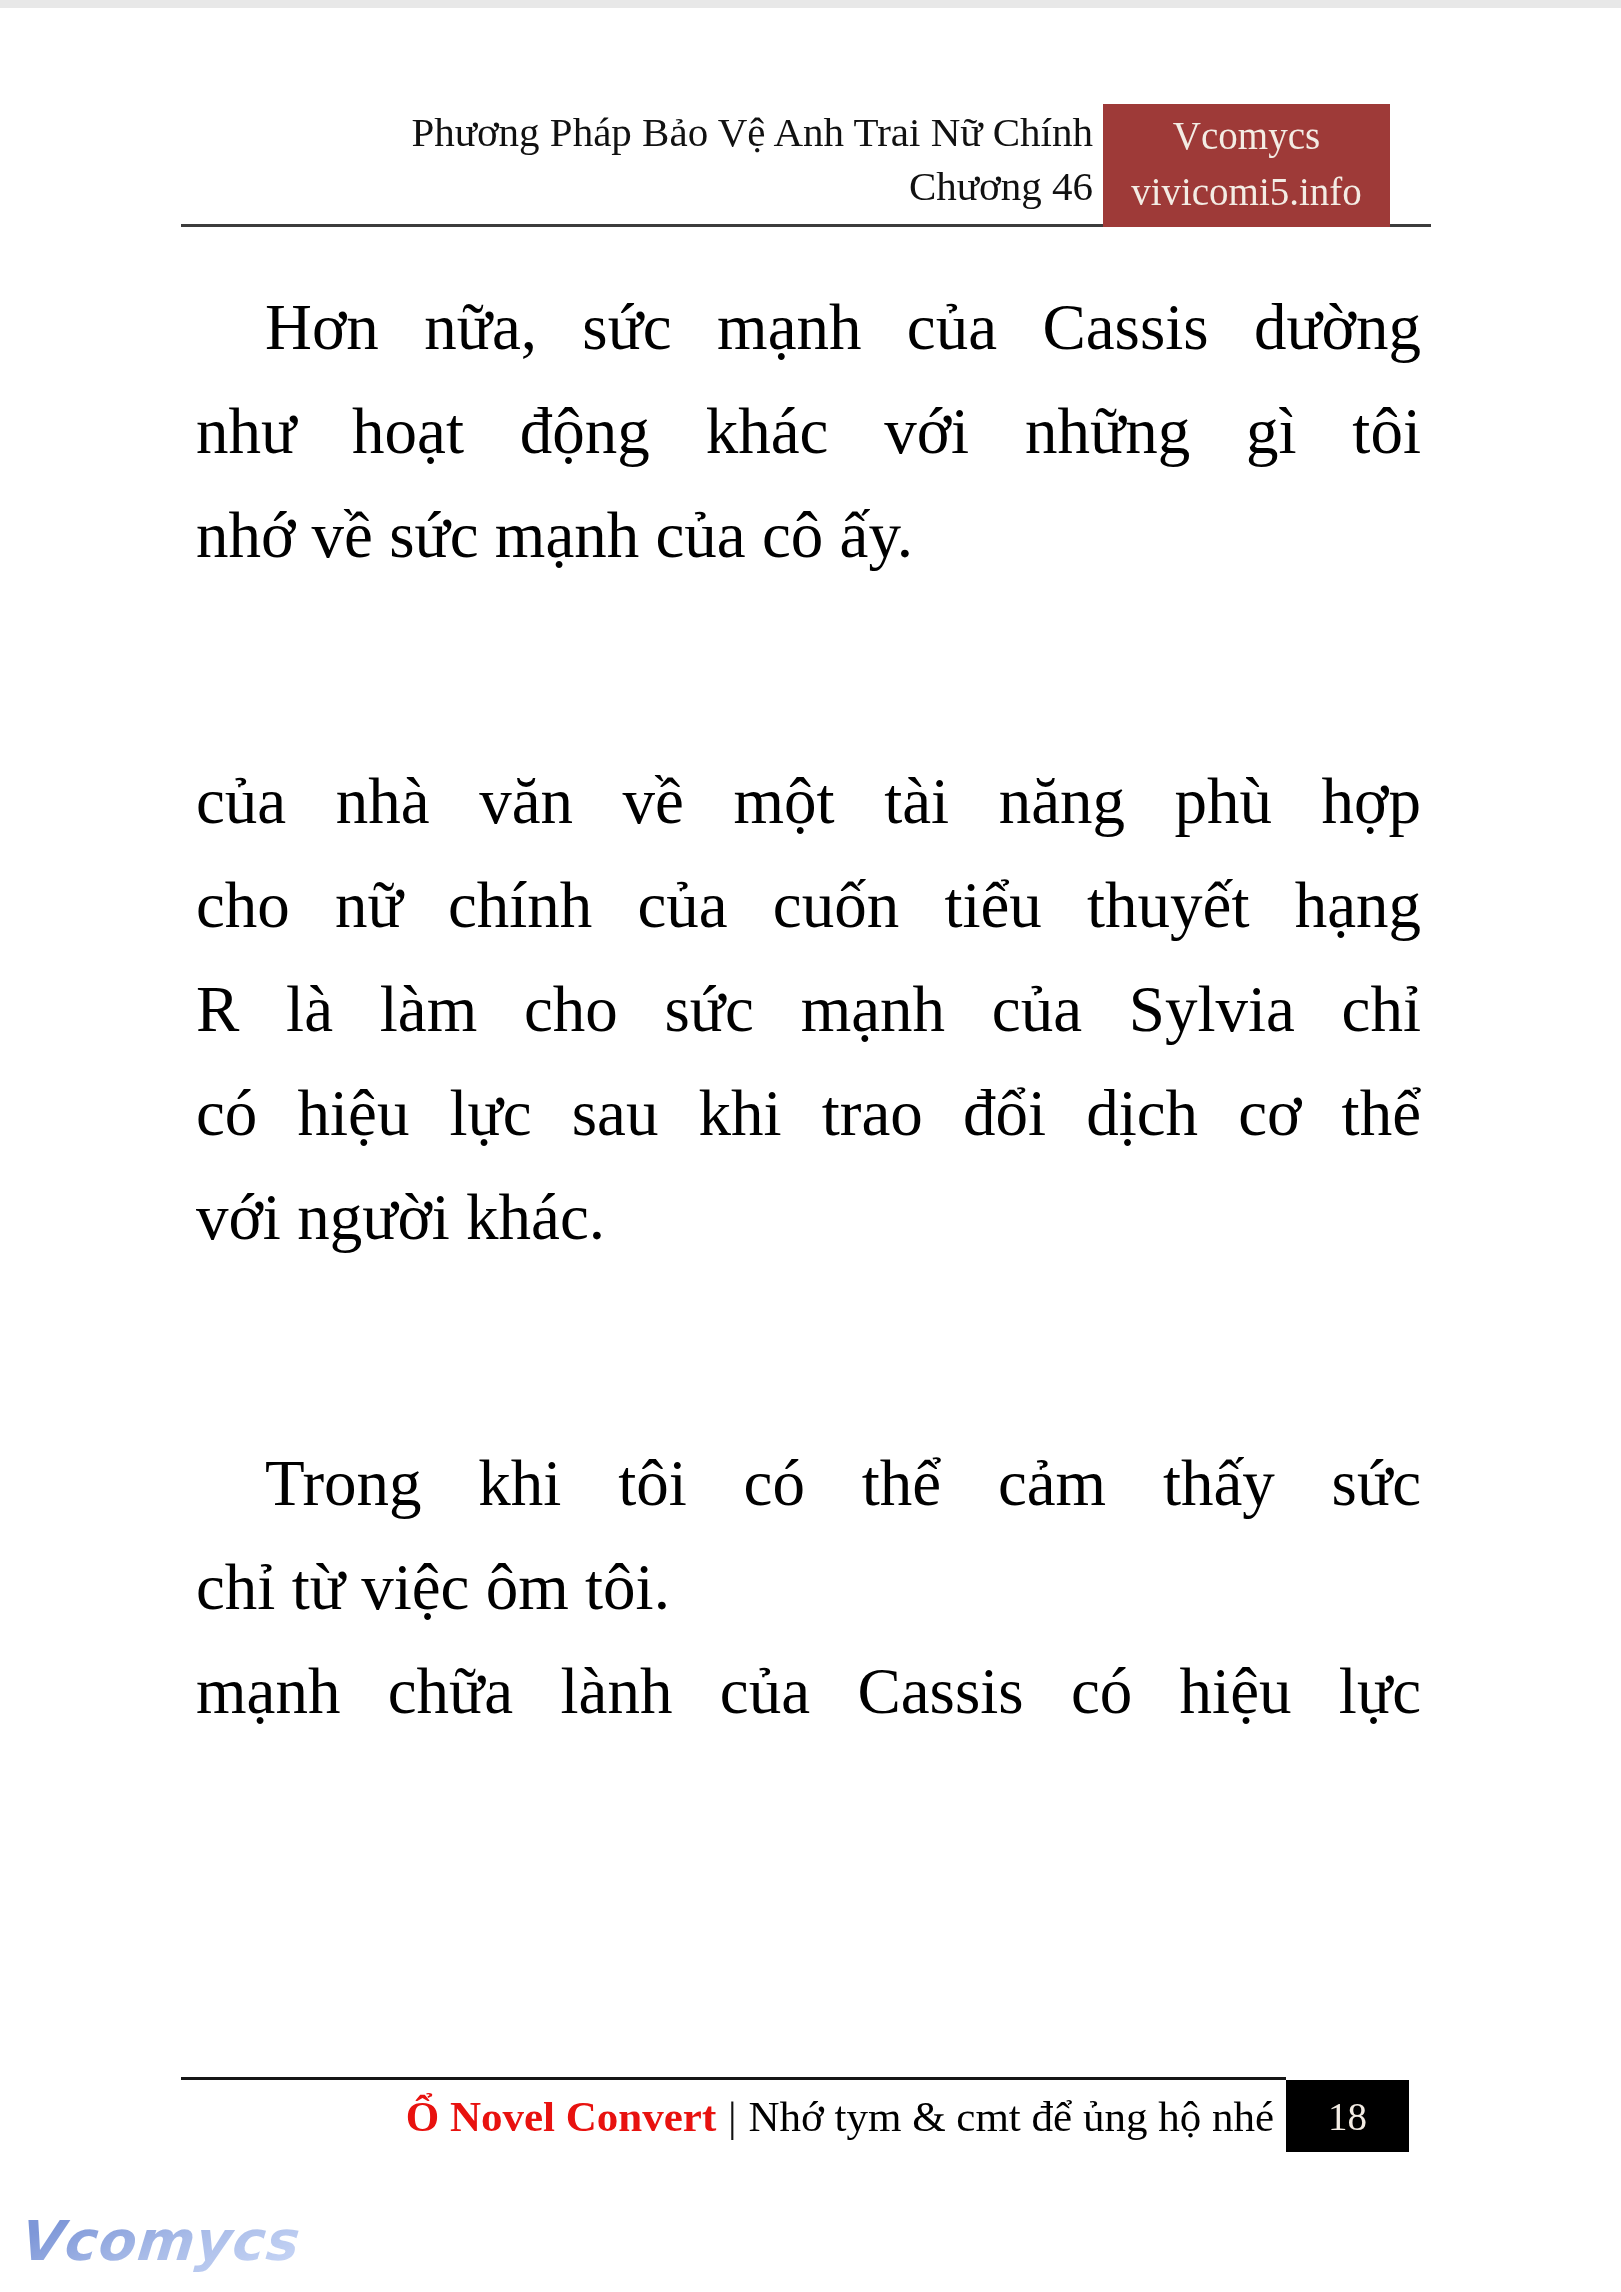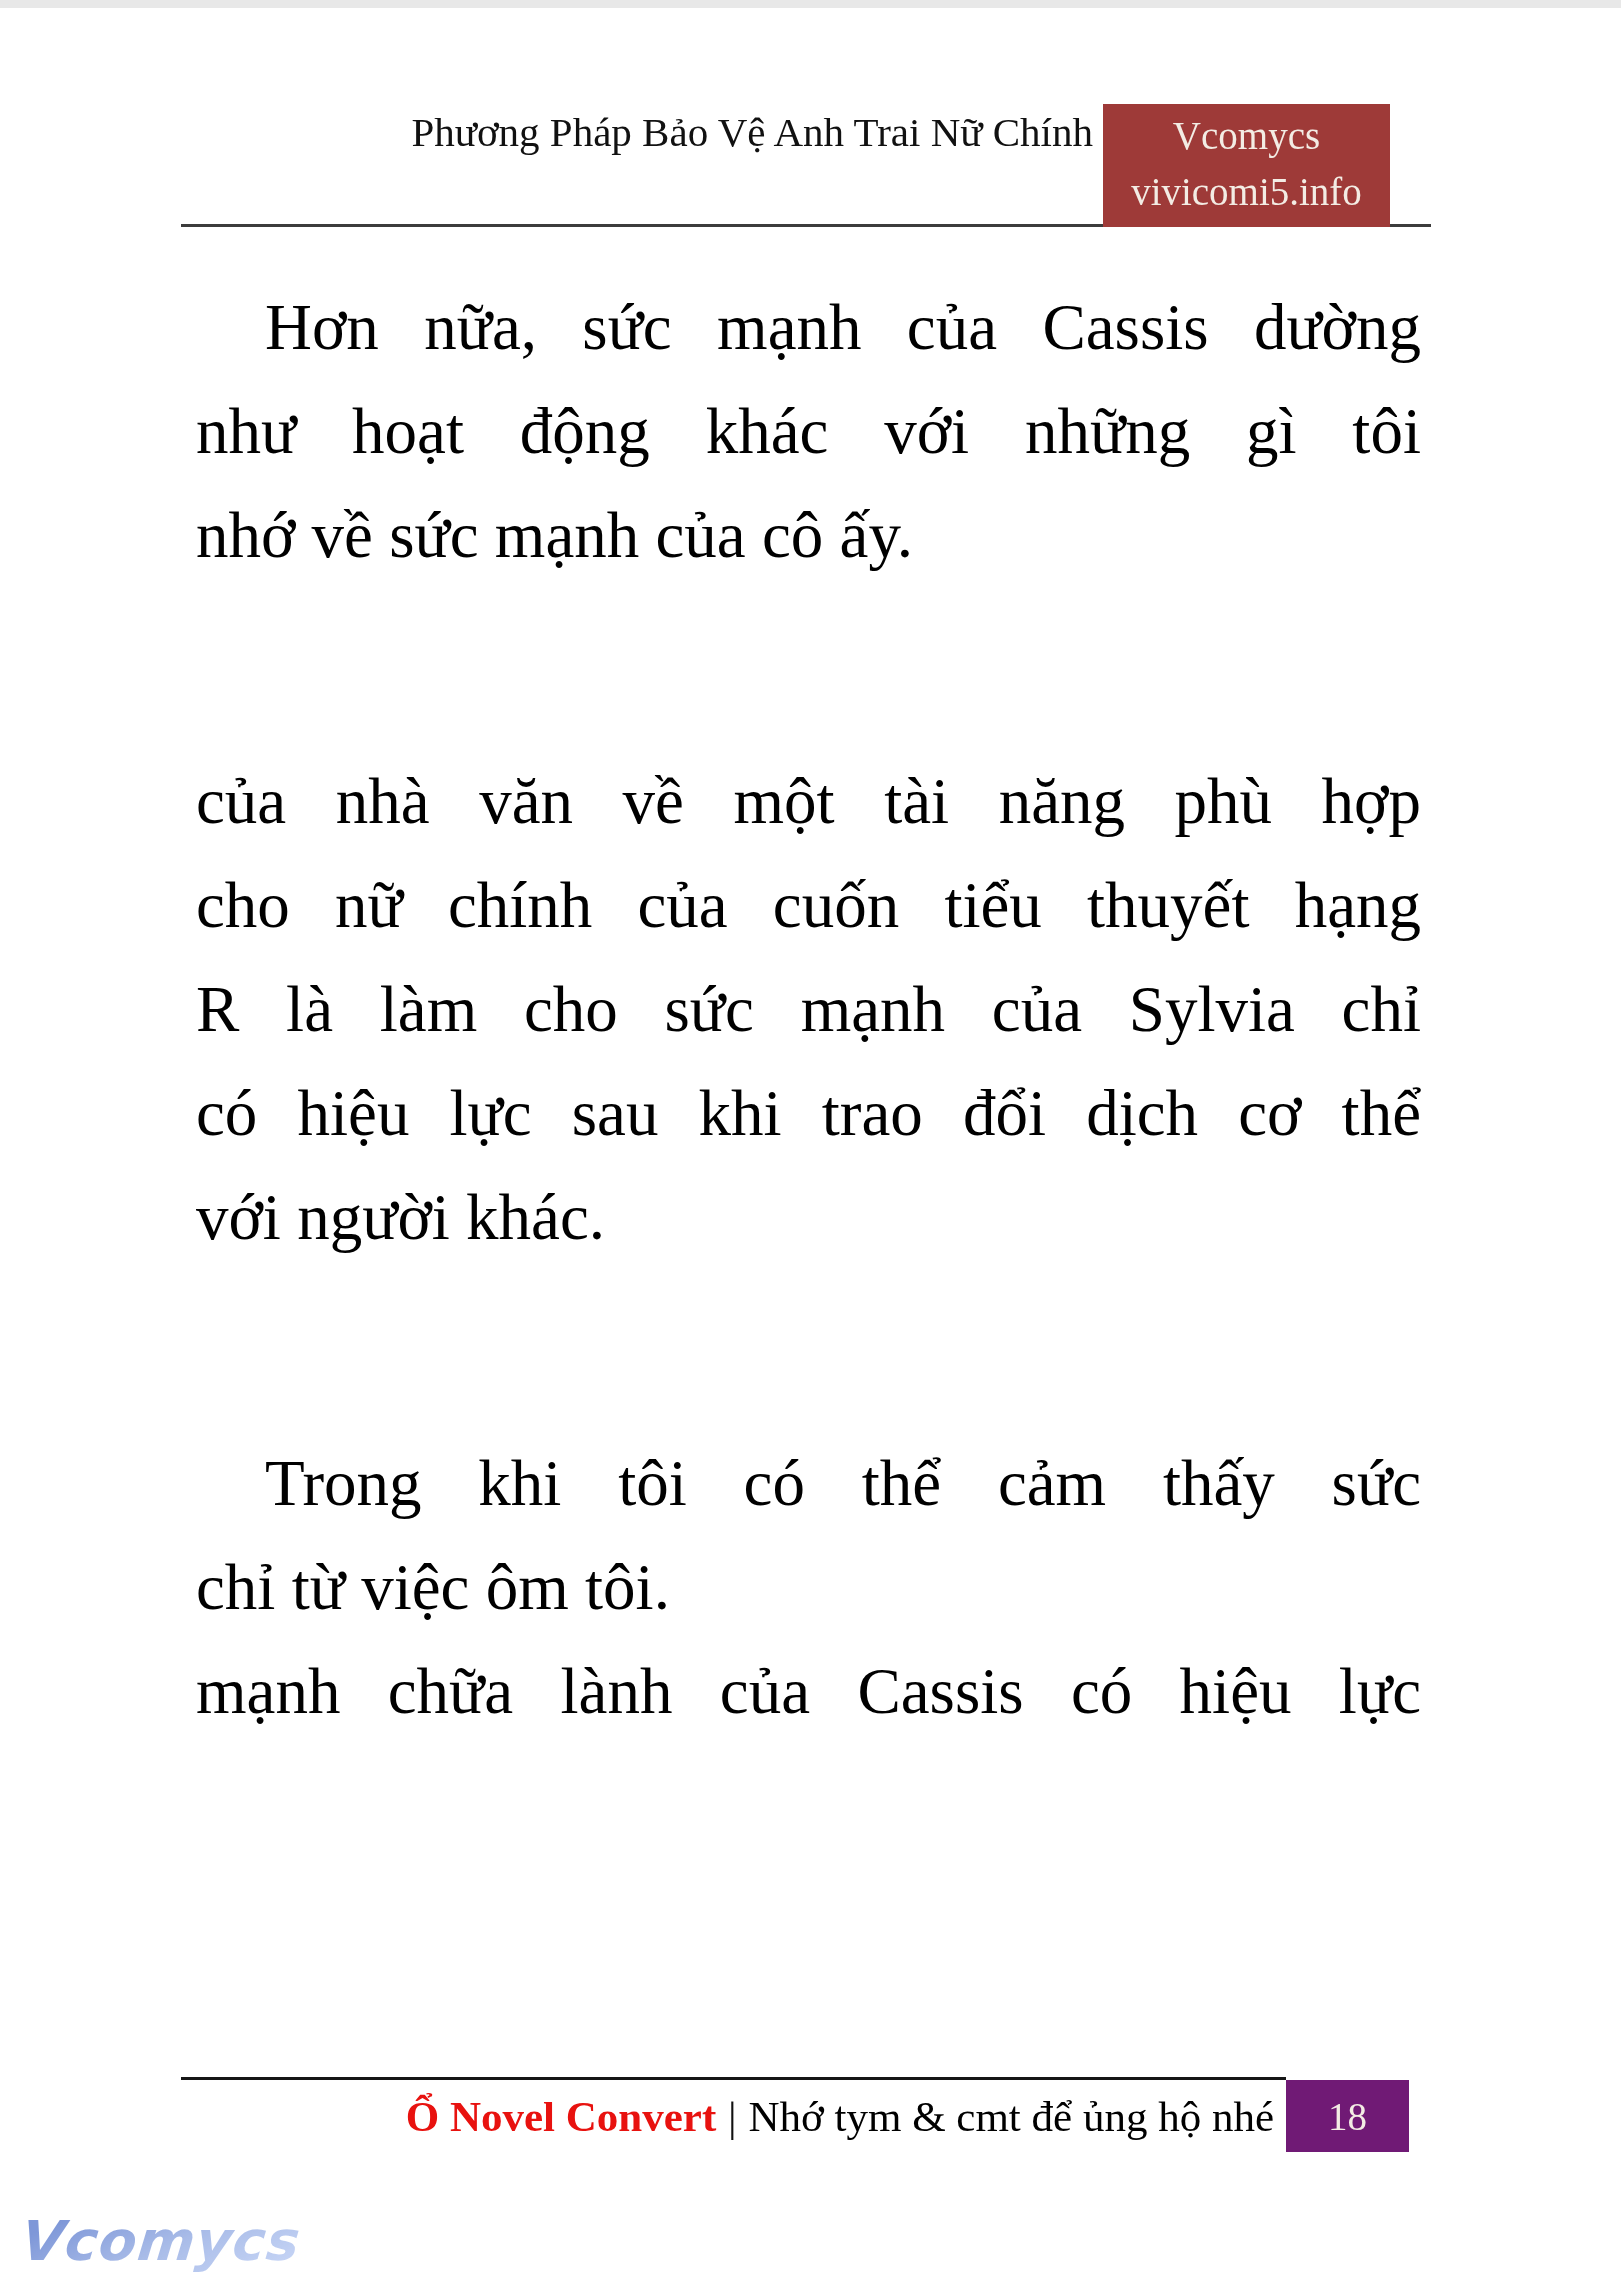--- a/index.html
+++ b/index.html
@@ -69,20 +69,21 @@
     transform:skewX(-6deg);
   }
 </style>
 </head>
 <body>
 
 <div class="page" style="background: rgb(255, 255, 255);">
 
   <div class="header-title">
     <div>Phương Pháp Bảo Vệ Anh Trai Nữ Chính</div>
+    <div>Chương 46</div>
   </div>
 
   <div class="header-rule"></div>
 
   <div class="brand-box" style="background: rgb(158, 58, 56); color: rgb(243, 236, 228);">
     <div>Vcomycs</div>
     <div>vivicomi5.info</div>
   </div>
 
   <div class="body-text">
@@ -104,20 +105,20 @@
         <div class="line">mạnh chữa lành của Cassis có hiệu lực</div>
       </div>
     </div>
 
   <div class="footer-rule"></div>
 
   <div class="footer-credit">
     <span class="credit-brand" style="color: rgb(232, 18, 15);">Ổ Novel Convert</span><span class="credit-sep">|</span><span class="credit-note">Nhớ tym &amp; cmt để ủng hộ nhé</span>
   </div>
 
-  <div class="page-number-box" style="background: #701a75;">
+  <div class="page-number-box" style="background: #000000;">
     <span>18</span>
   </div>
 
   <div class="watermark">Vcomycs</div>
 
 </div>
 
 
 </body></html>

